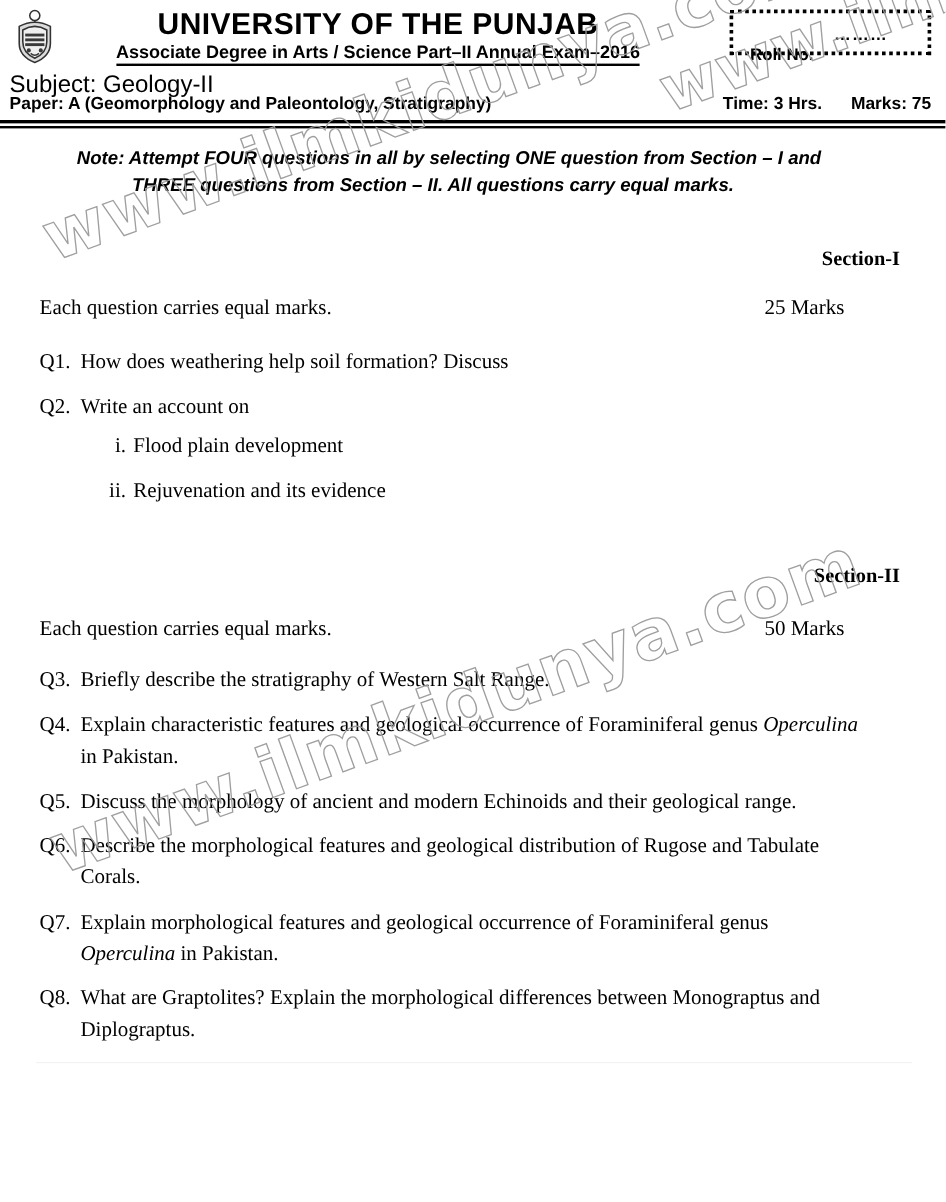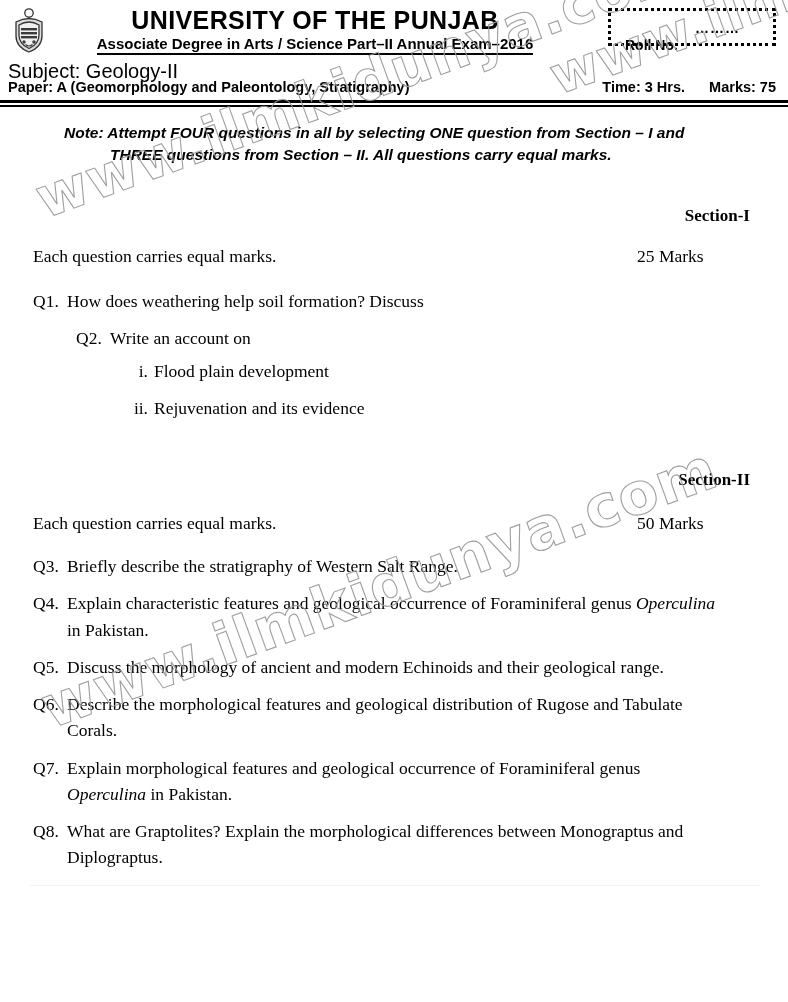--- a/index.html
+++ b/index.html
@@ -202,21 +202,21 @@
     position: absolute;
     left: 33px;
     width: 690px;
     font-size: 17.5px;
     line-height: 1.5;
   }
   #section-1-questions { top: 288px; }
   #section-2-questions { top: 553px; }
 
   .q-item { margin-bottom: 11px; }
-  .q-item.tight { margin-bottom: 4px; margin-left: 43px; }
+  .q-item.tight { margin-bottom: 4px; }
   .q-text { display: block; text-indent: 0; padding-left: 34px; }
   .q-text .qnum {
     display: inline-block;
     width: 34px;
     margin-left: -34px;
   }
   .q-text i { font-style: italic; }
 
   .sub-list {
     list-style: none;

